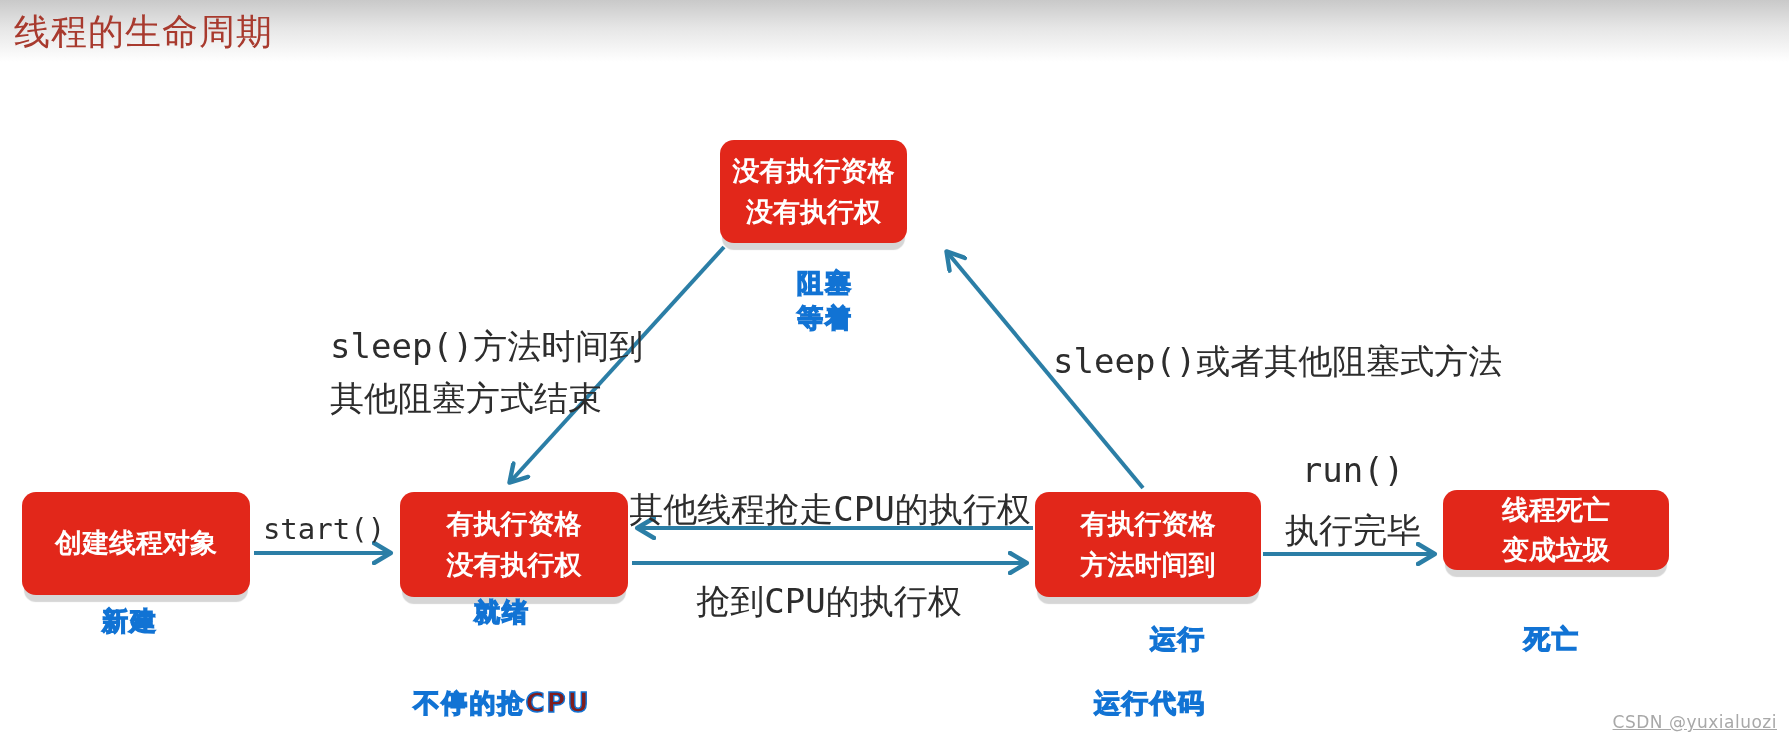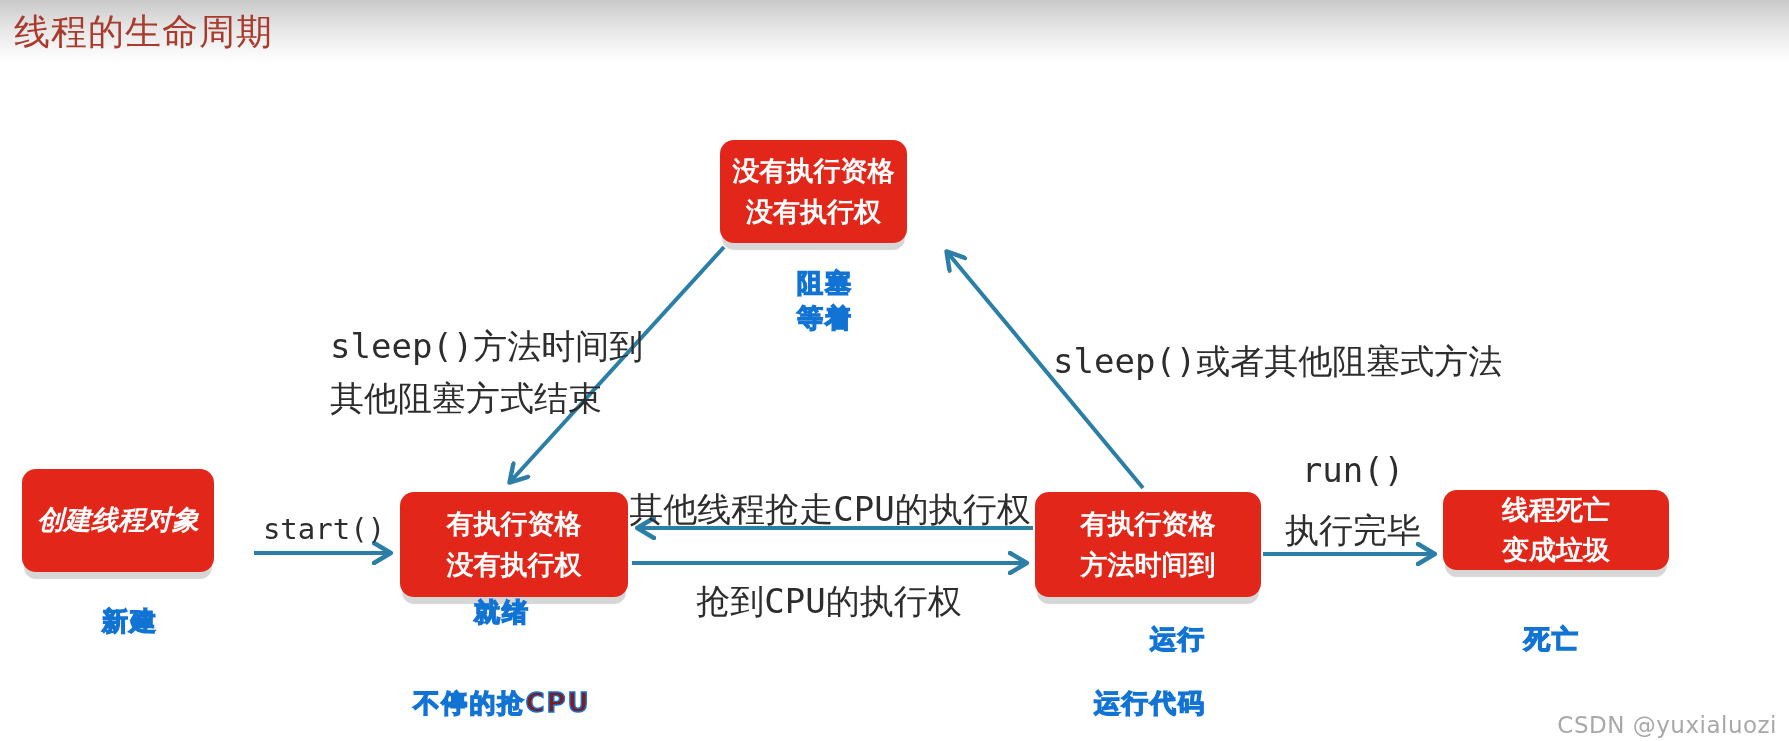--- a/index.html
+++ b/index.html
@@ -29,21 +29,21 @@
     color:#7f1d1d;font-weight:bold;font-size:26px;white-space:nowrap;
     -webkit-text-stroke:1.4px #1173d4;letter-spacing:2px;text-align:center;
   }
   .klab{
     position:absolute;color:#2d2d2d;font-size:34px;white-space:nowrap;
     font-family:"DejaVu Sans Mono","Liberation Mono",monospace;
   }
   .klab.centered{transform:translateX(-50%);}
   .watermark{
     position:absolute;right:12px;top:712px;
-    font-size:23px;color:#a8a8a8;letter-spacing:0.5px;
+    font-size:17px;color:#a8a8a8;letter-spacing:0.5px;text-decoration:underline;
   }
   svg.arrows{position:absolute;left:0;top:0;pointer-events:none;}
 </style>
 </head>
 <body>
 
 <div class="top-grad"></div>
 
 <div class="title">线程的生命周期</div>
 
@@ -61,21 +61,21 @@
     <line x1="632" y1="563" x2="1026" y2="563" marker-end="url(#arrow)"></line>
     <line x1="1263" y1="554" x2="1434" y2="554" marker-end="url(#arrow)"></line>
   </g>
 </svg>
 
 <div class="node" style="left:720px;top:140px;width:187px;height:103px;">
   <span>没有执行资格</span>
   <span>没有执行权</span>
 </div>
 
-<div class="node" style="left:22px;top:469px;width:192px;height:103px;font-style:italic;">
+<div class="node" style="left:22px;top:492px;width:228px;height:103px;">
   <span>创建线程对象</span>
 </div>
 
 <div class="node" style="left:400px;top:492px;width:228px;height:105px;">
   <span>有执行资格</span>
   <span>没有执行权</span>
 </div>
 
 <div class="node" style="left:1035px;top:492px;width:226px;height:105px;">
   <span>有执行资格</span>

